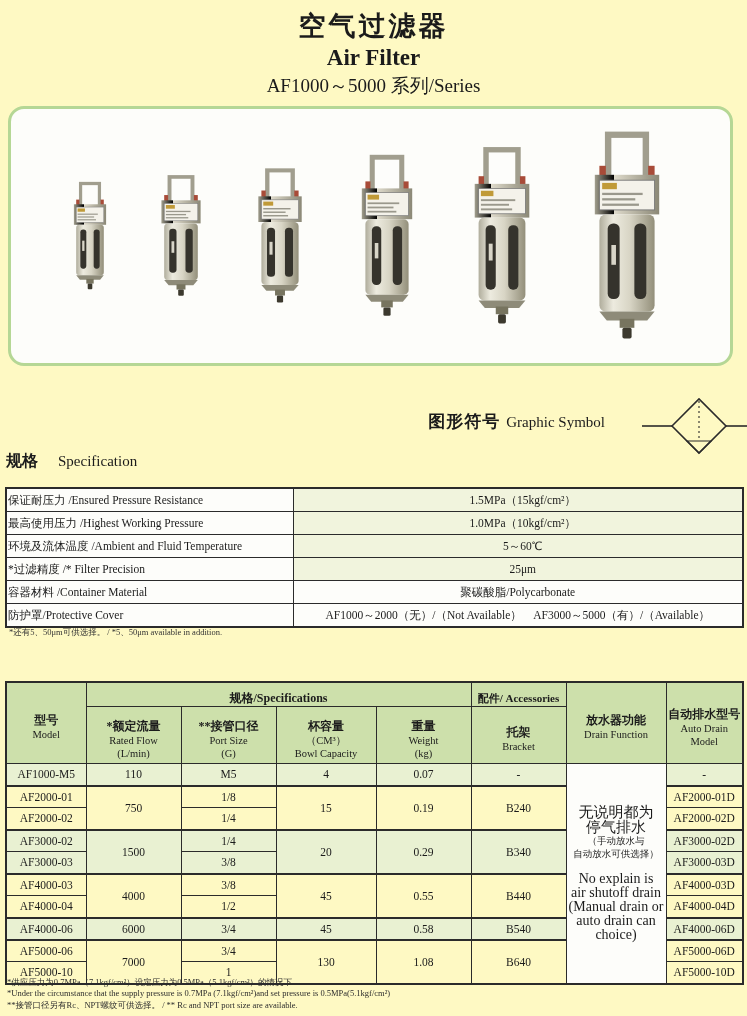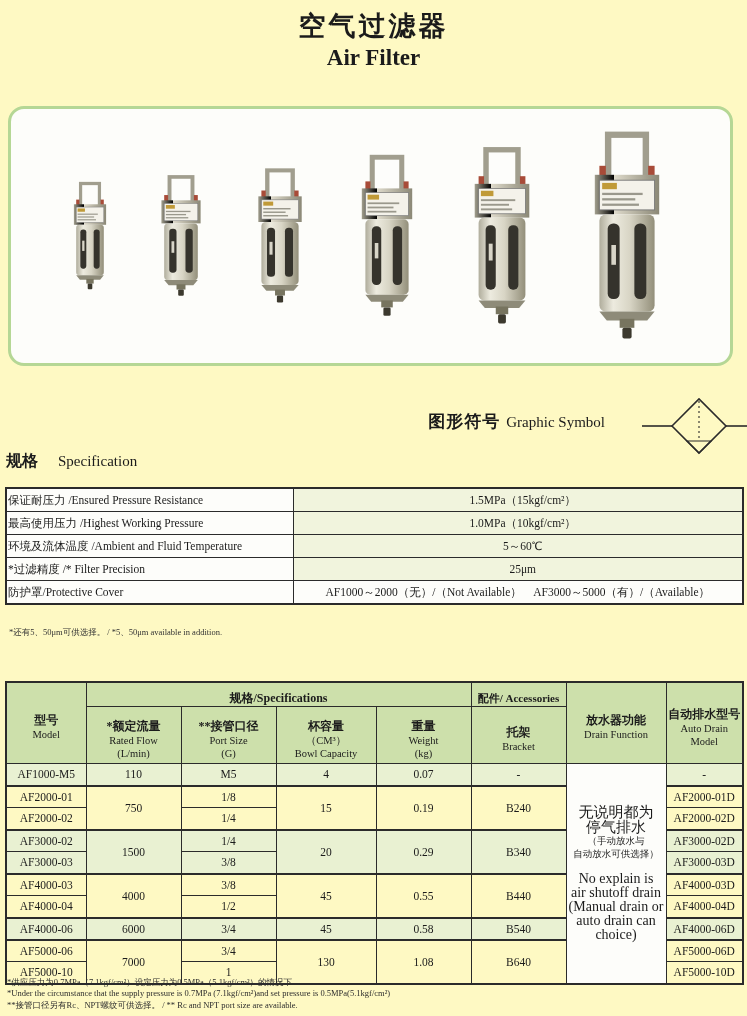--- a/index.html
+++ b/index.html
@@ -104,20 +104,21 @@
         <path d="M20 204 L80 204 L72 214 L28 214 Z" fill="#8e8b79"></path>
         <rect x="42" y="212" width="16" height="10" fill="#77745f"></rect>
         <rect x="45" y="222" width="10" height="12" rx="2" fill="#3c392e"></rect>
       </symbol>
     </defs>
   </svg>
 
   <div class="title-block">
     <div class="t-cn">空气过滤器</div>
     <div class="t-en">Air Filter</div>
+    <div class="t-series">AF1000～5000 系列/Series</div>
   </div>
 
   <div class="photo-box">
     <svg class="filter-svg" style="width:46px;height:112px" viewBox="0 0 100 240" preserveAspectRatio="none">
         <use href="#filtersym"></use>
       </svg>
     <svg class="filter-svg" style="width:56px;height:126px" viewBox="0 0 100 240" preserveAspectRatio="none">
         <use href="#filtersym"></use>
       </svg>
     <svg class="filter-svg" style="width:62px;height:140px" viewBox="0 0 100 240" preserveAspectRatio="none">
@@ -167,20 +168,24 @@
         <td class="lab">最高使用压力 /Highest Working Pressure</td>
         <td class="val tintA">1.0MPa（10kgf/cm²）</td>
       </tr>
       <tr>
         <td class="lab">环境及流体温度 /Ambient and Fluid Temperature</td>
         <td class="val tintA">5～60℃</td>
       </tr>
       <tr>
         <td class="lab">*过滤精度 /* Filter Precision</td>
         <td class="val tintA">25μm</td>
+      </tr>
+      <tr>
+        <td class="lab">容器材料 /Container Material</td>
+        <td class="val">聚碳酸脂/Polycarbonate</td>
       </tr>
       <tr>
         <td class="lab">防护罩/Protective Cover</td>
         <td class="val">AF1000～2000（无）/（Not Available）　AF3000～5000（有）/（Available）</td>
       </tr>
     </tbody>
   </table>
 
   <div class="spec-footnote">*还有5、50μm可供选择。 / *5、50μm available in addition.</div>
 

